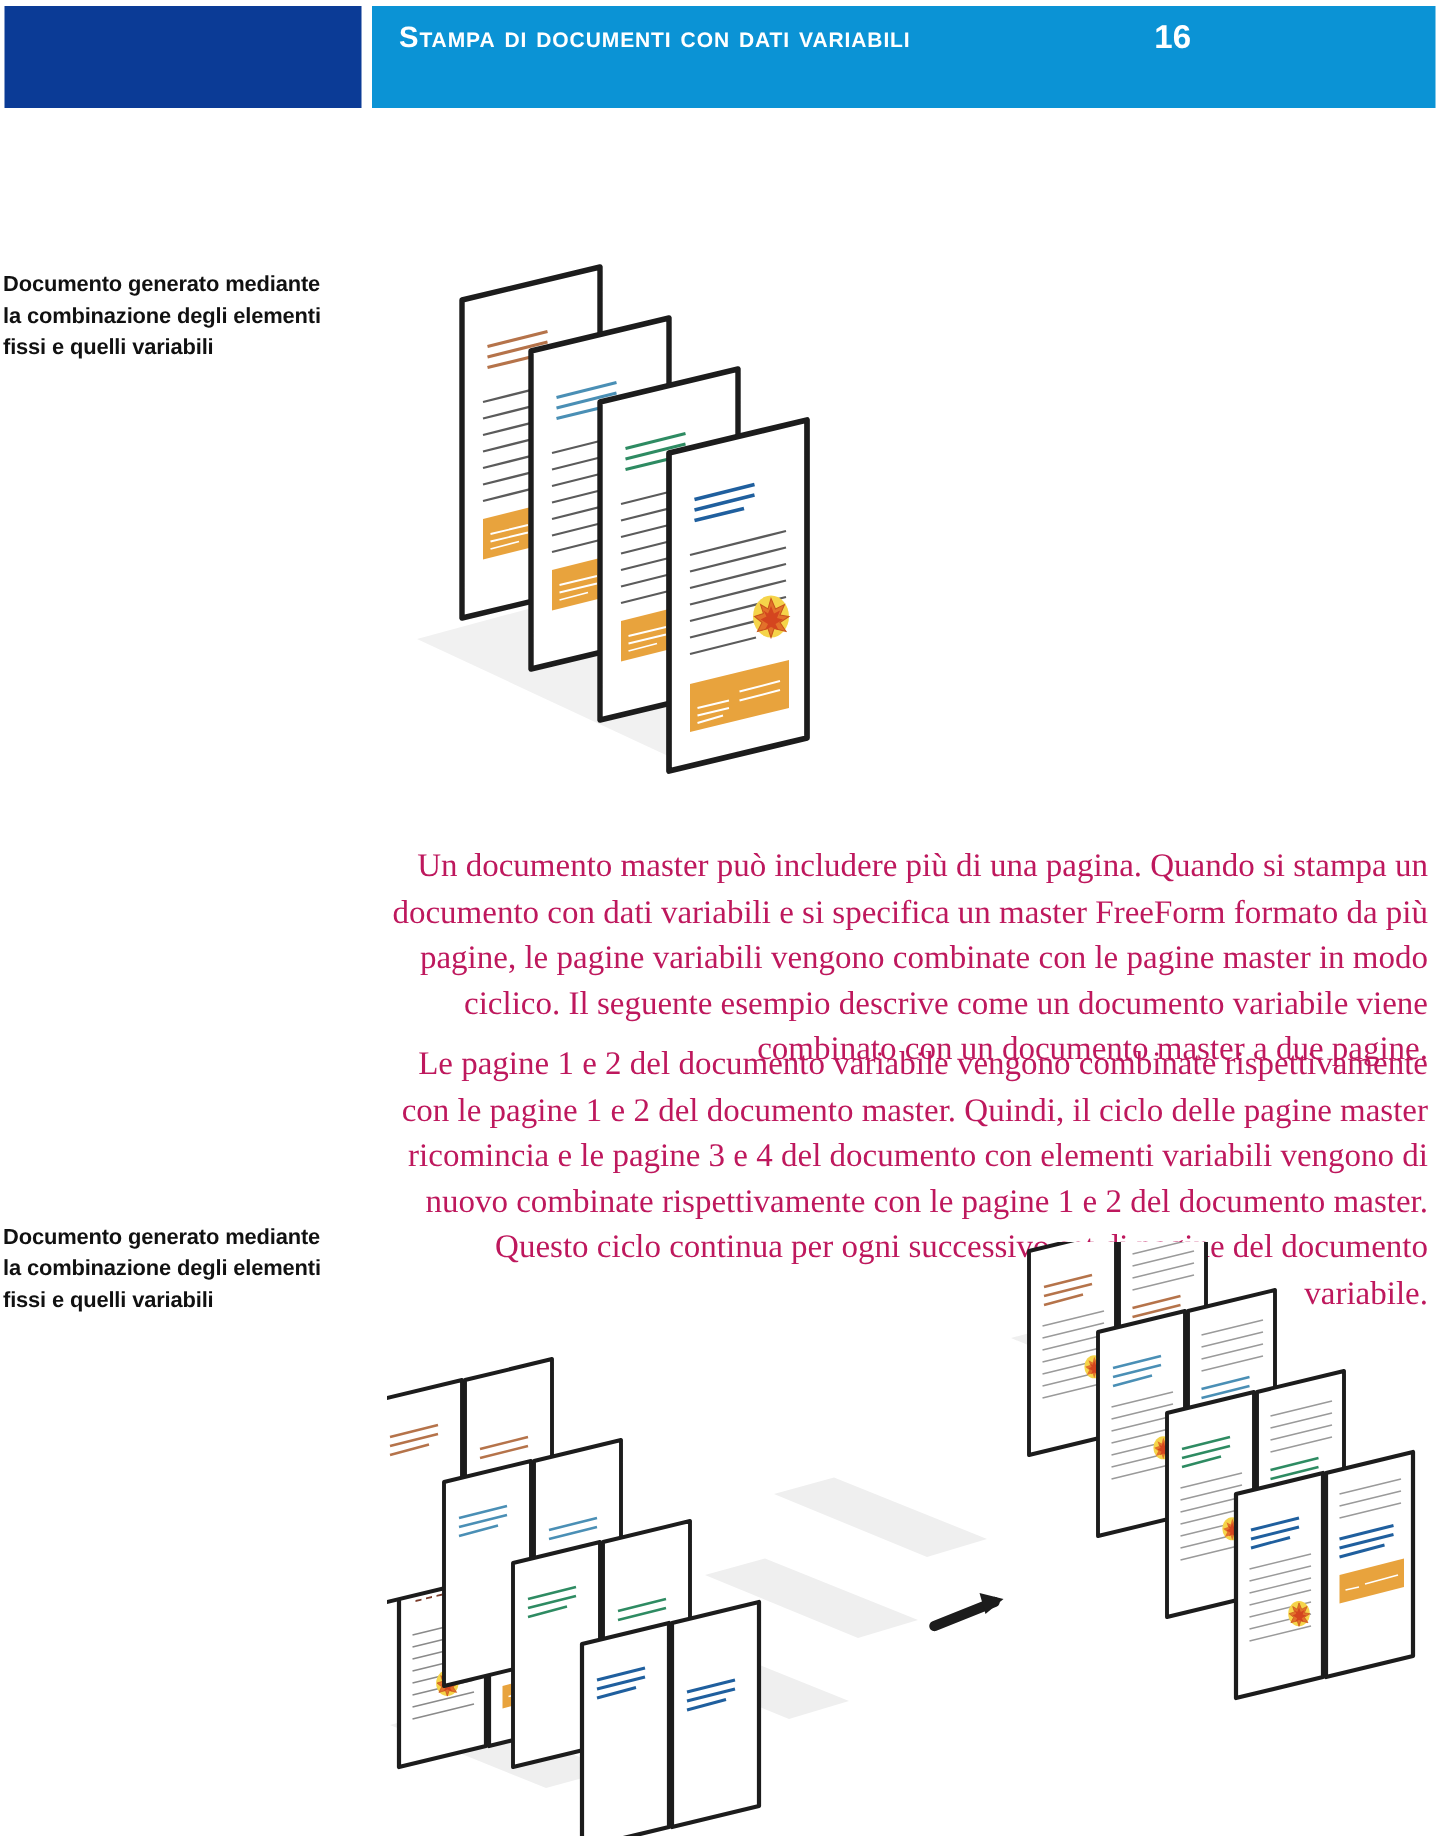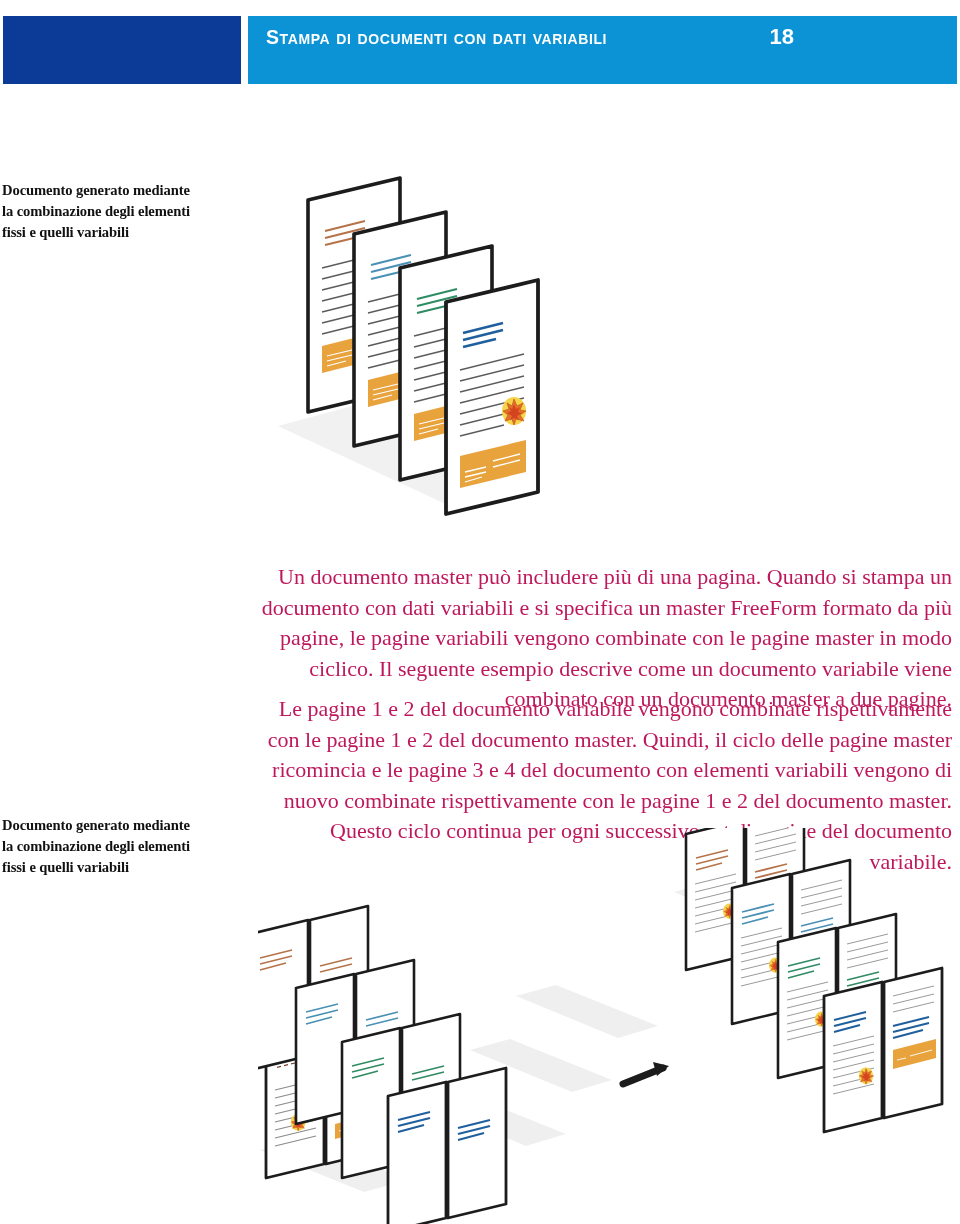--- a/index.html
+++ b/index.html
@@ -12,21 +12,21 @@
     height: 1224px;
     position: relative;
     overflow: hidden;
     font-family: "Liberation Sans", sans-serif;
     -webkit-font-smoothing: antialiased;
   }
 
   
   #header-band {
     position: absolute;
-    left: 0; top: 12px;
+    left: 0; top: 0;
     width: 812px; height: 78px;
   }
   #header-navy-block {
     position: absolute;
     left: 3px; top: 4px;
     width: 238px; height: 68px;
     background: #0b3b96;
     box-sizing: border-box;
   }
   #header-blue-bar {
@@ -54,21 +54,21 @@
     font-weight: bold;
     font-size: 22px;
   }
 
   
   .caption {
     position: absolute;
     left: 2px;
     width: 232px;
     color: #111111;
-    font-family: Liberation Serif, serif;
+    font-family: Liberation Sans, sans-serif;
     font-weight: bold;
     font-size: 14.6px;
     line-height: 21px;
     letter-spacing: -0.1px;
   }
   #caption-top { top: 180px; }
   #caption-bottom { top: 815px; }
   .caption-line { display: block; white-space: nowrap; }
 
   
@@ -102,21 +102,21 @@
     height: 100%;
   }
 </style>
 </head>
 <body>
 
 <div id="header-band">
   <div id="header-navy-block"></div>
   <div id="header-blue-bar"></div>
   <div id="header-title">Stampa di documenti con dati variabili</div>
-  <div id="header-page-number">18</div>
+  <div id="header-page-number">16</div>
 </div>
 
 <div id="caption-top" class="caption">
   <span class="caption-line">Documento generato mediante</span>
   <span class="caption-line">la combinazione degli elementi</span>
   <span class="caption-line">fissi e quelli variabili</span>
 </div>
 
 <div id="illustration-top">
   <svg class="illustration-svg" viewBox="0 0 310 372" xmlns="http://www.w3.org/2000/svg">

